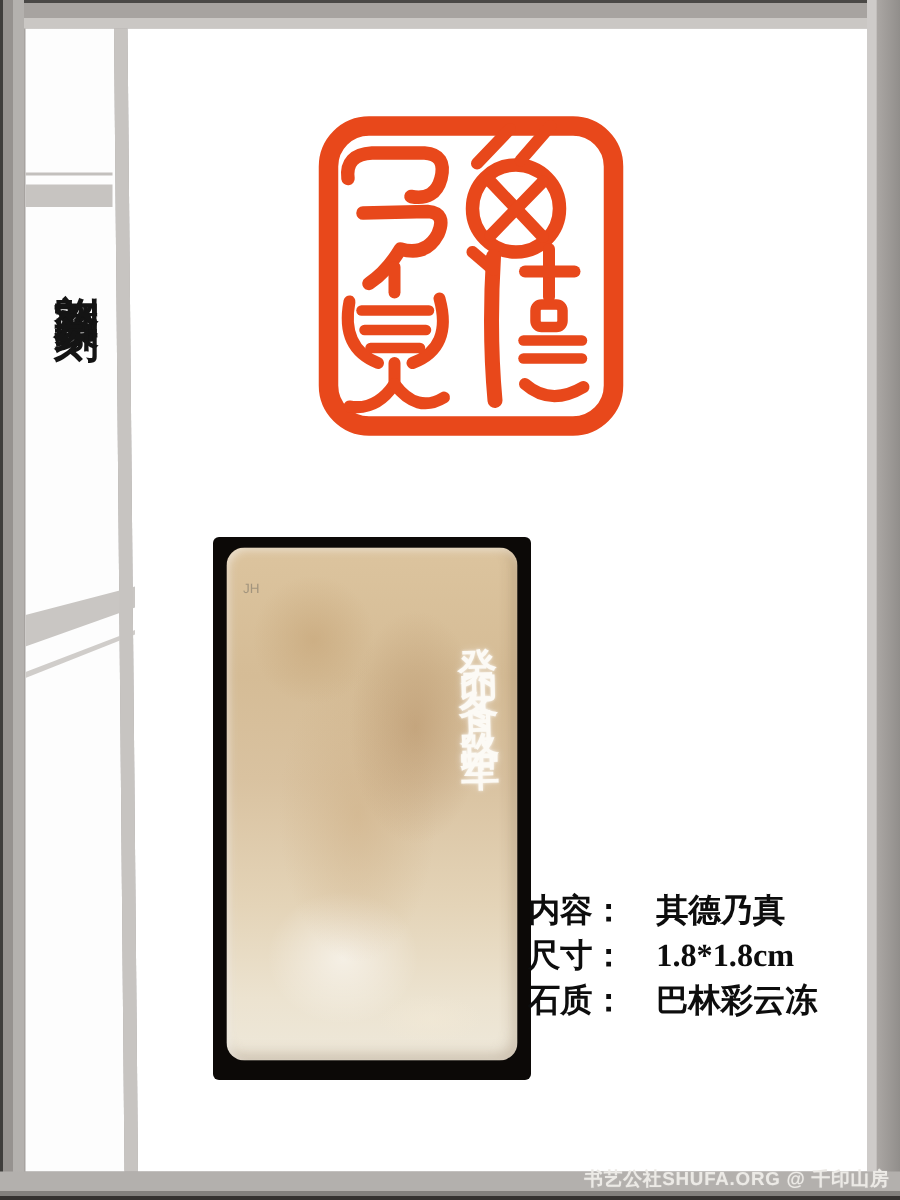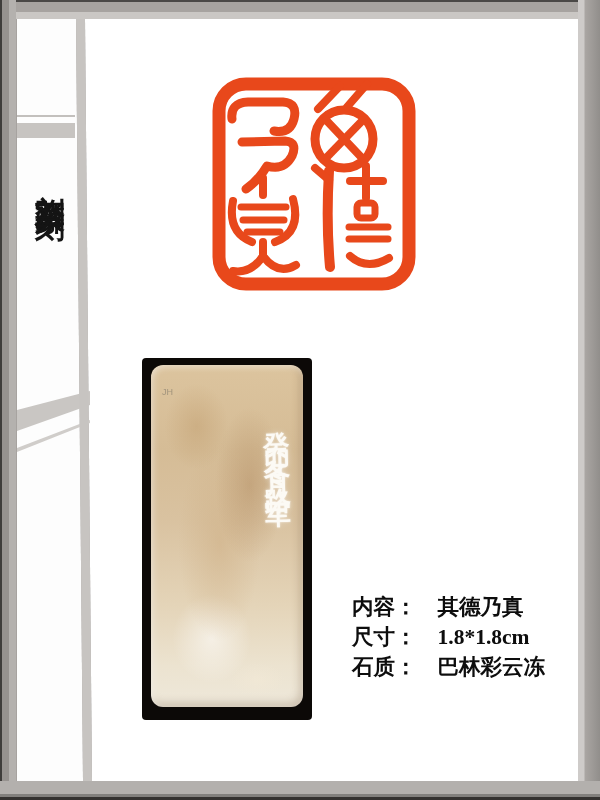--- a/index.html
+++ b/index.html
@@ -27,21 +27,21 @@
   .spine-title{
     position:absolute;left:28px;top:171px;width:42px;
     writing-mode:vertical-rl;text-orientation:upright;
     font-size:30px;font-weight:bold;letter-spacing:3.5px;color:#141414;
     font-family:"Liberation Serif","DejaVu Serif",serif;
   }
   
   .seal{position:absolute;left:208px;top:74px;}
   
   .photo{
-    position:absolute;left:142px;top:358px;width:170px;height:362px;
+    position:absolute;left:142px;top:358px;width:212px;height:362px;
     background:var(--photo-bg,#0c0907);border-radius:4px;
   }
   .stone{
     position:absolute;left:9px;right:9px;top:7px;bottom:13px;border-radius:12px;
     background:
       radial-gradient(closest-side at 30% 18%, rgba(196,162,116,.55), rgba(196,162,116,0) 70%),
       radial-gradient(closest-side at 65% 35%, rgba(178,140,97,.50), rgba(178,140,97,0) 65%),
       radial-gradient(closest-side at 45% 52%, rgba(205,173,130,.50), rgba(205,173,130,0) 60%),
       radial-gradient(closest-side at 40% 80%, rgba(255,255,255,.55), rgba(255,255,255,0) 65%),
       radial-gradient(closest-side at 70% 92%, rgba(242,233,214,.65), rgba(242,233,214,0) 60%),
@@ -145,14 +145,15 @@
       <span>内容：</span><span class="info-value">其德乃真</span>
     </div>
     <div class="info-row">
       <span>尺寸：</span><span class="info-value">1.8*1.8cm</span>
     </div>
     <div class="info-row">
       <span>石质：</span><span class="info-value">巴林彩云冻</span>
     </div>
   </div>
 
+  <div class="watermark">书艺公社SHUFA.ORG @ 千印山房</div>
 
 </div>
 
 </body></html>

